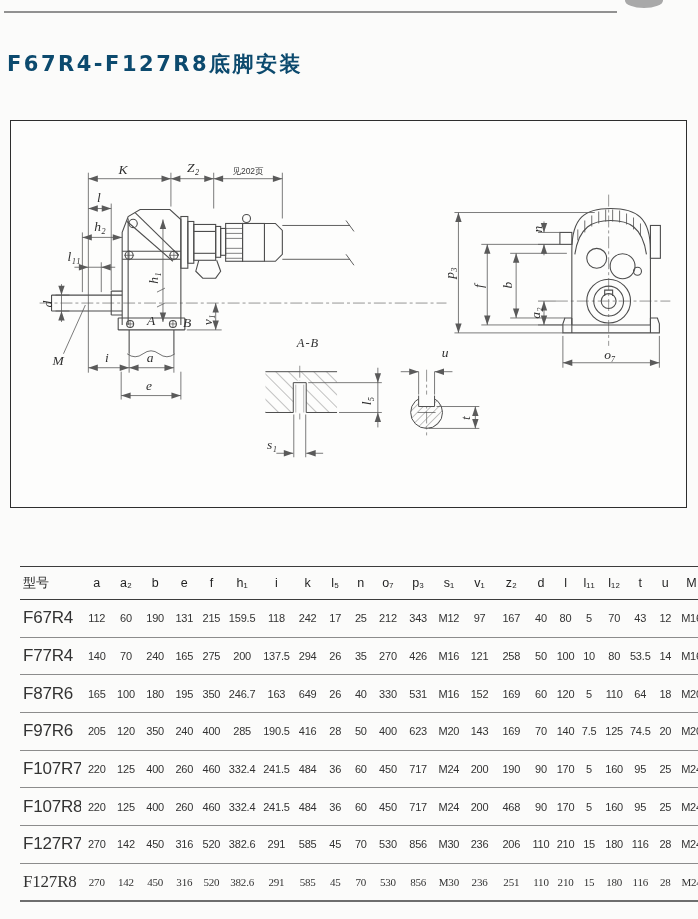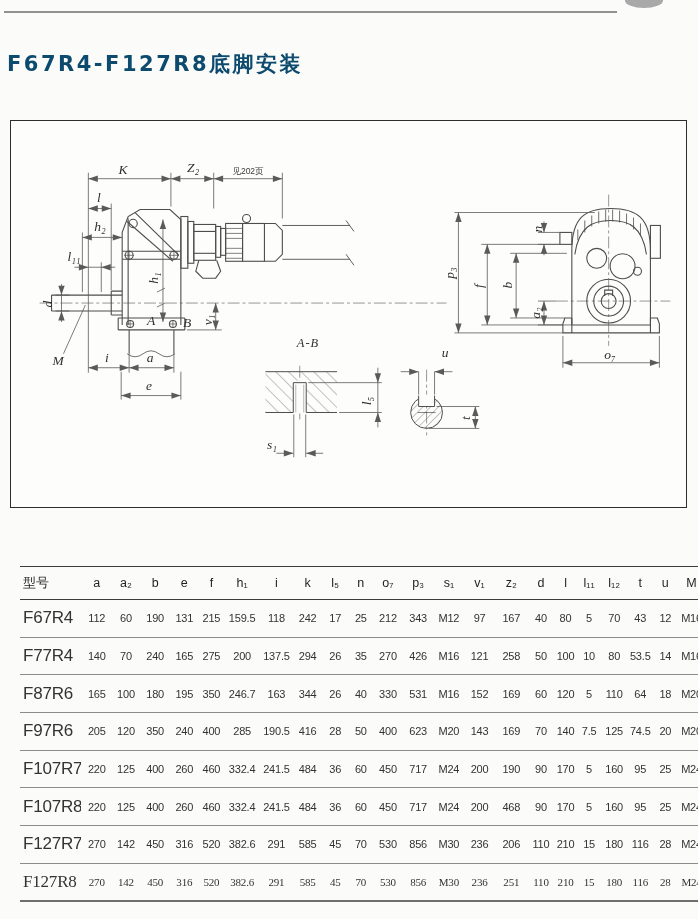--- a/index.html
+++ b/index.html
@@ -354,21 +354,21 @@
         </tr>
         <tr>
           <td class="model-col">F87R6</td>
           <td>165</td>
           <td>100</td>
           <td>180</td>
           <td>195</td>
           <td>350</td>
           <td>246.7</td>
           <td>163</td>
-          <td>344</td>
+          <td>649</td>
           <td>26</td>
           <td>40</td>
           <td>330</td>
           <td>531</td>
           <td>M16</td>
           <td>152</td>
           <td>169</td>
           <td>60</td>
           <td>120</td>
           <td>5</td>

